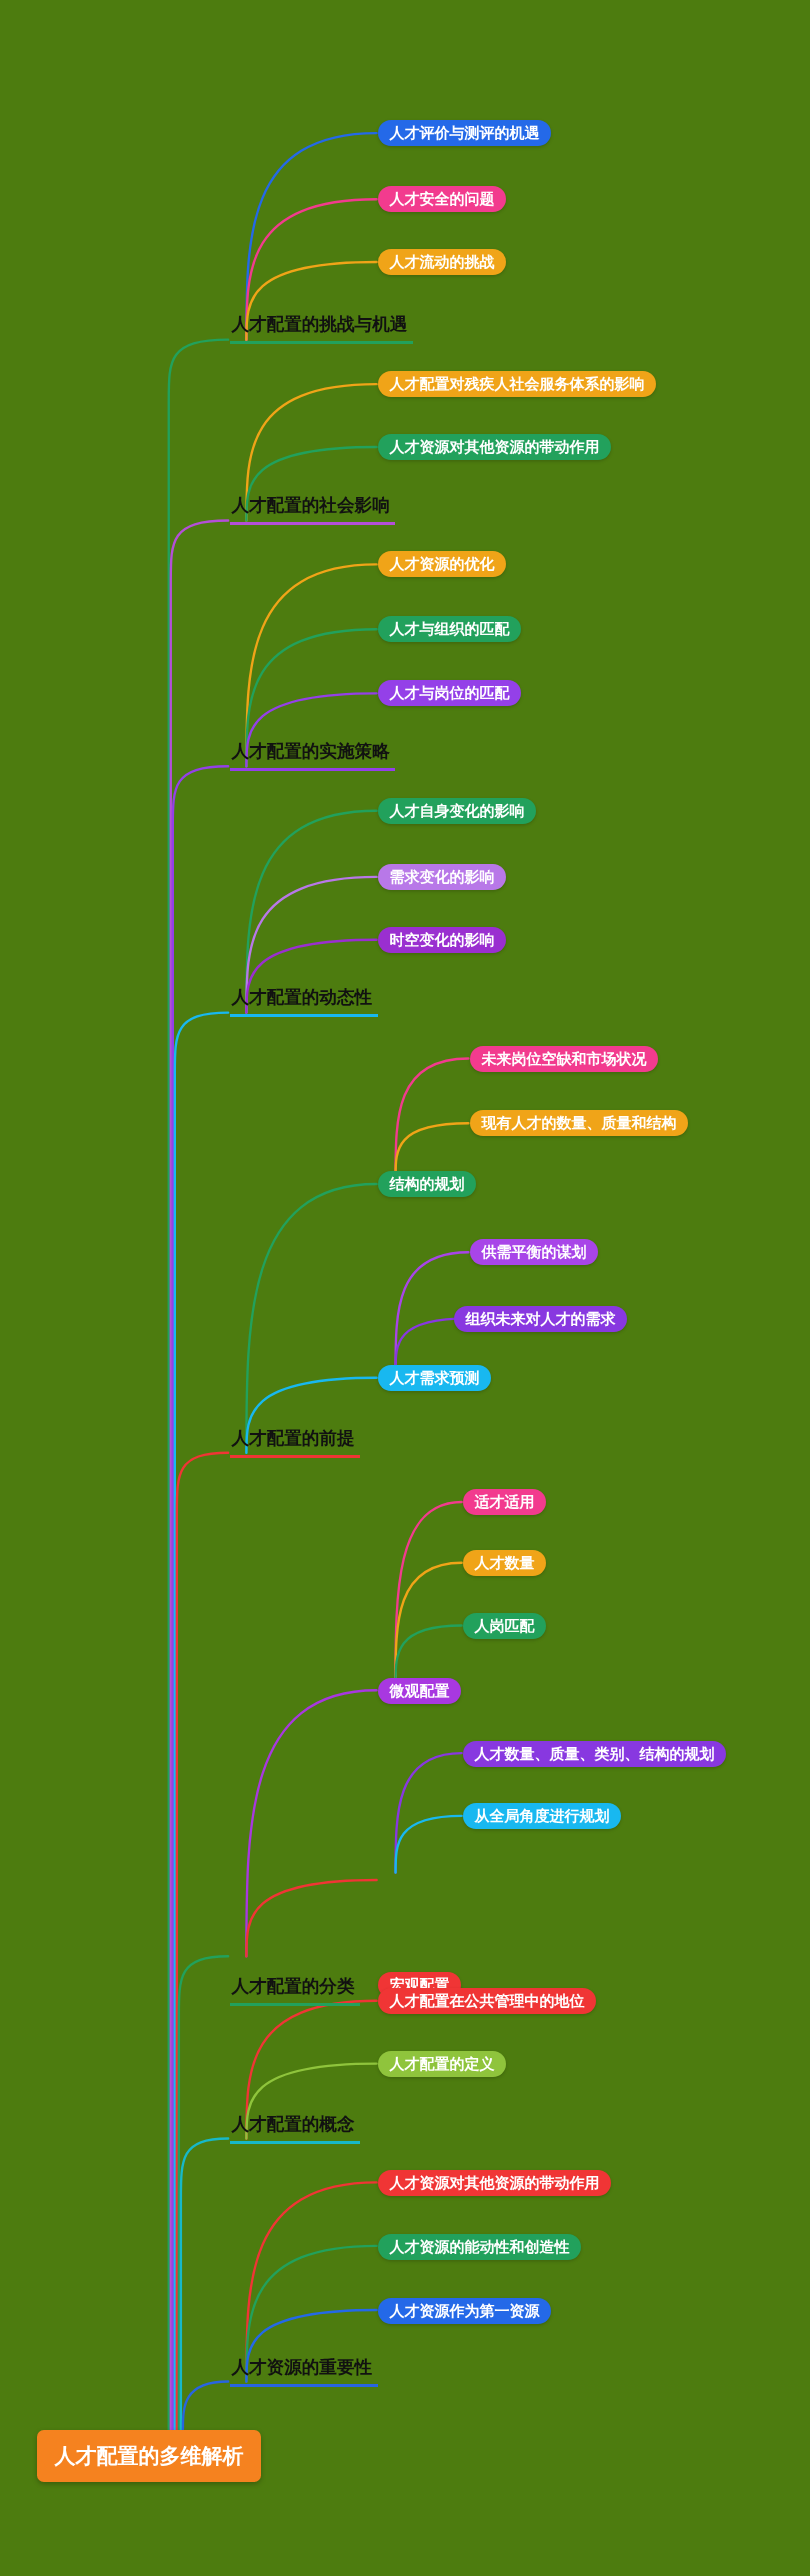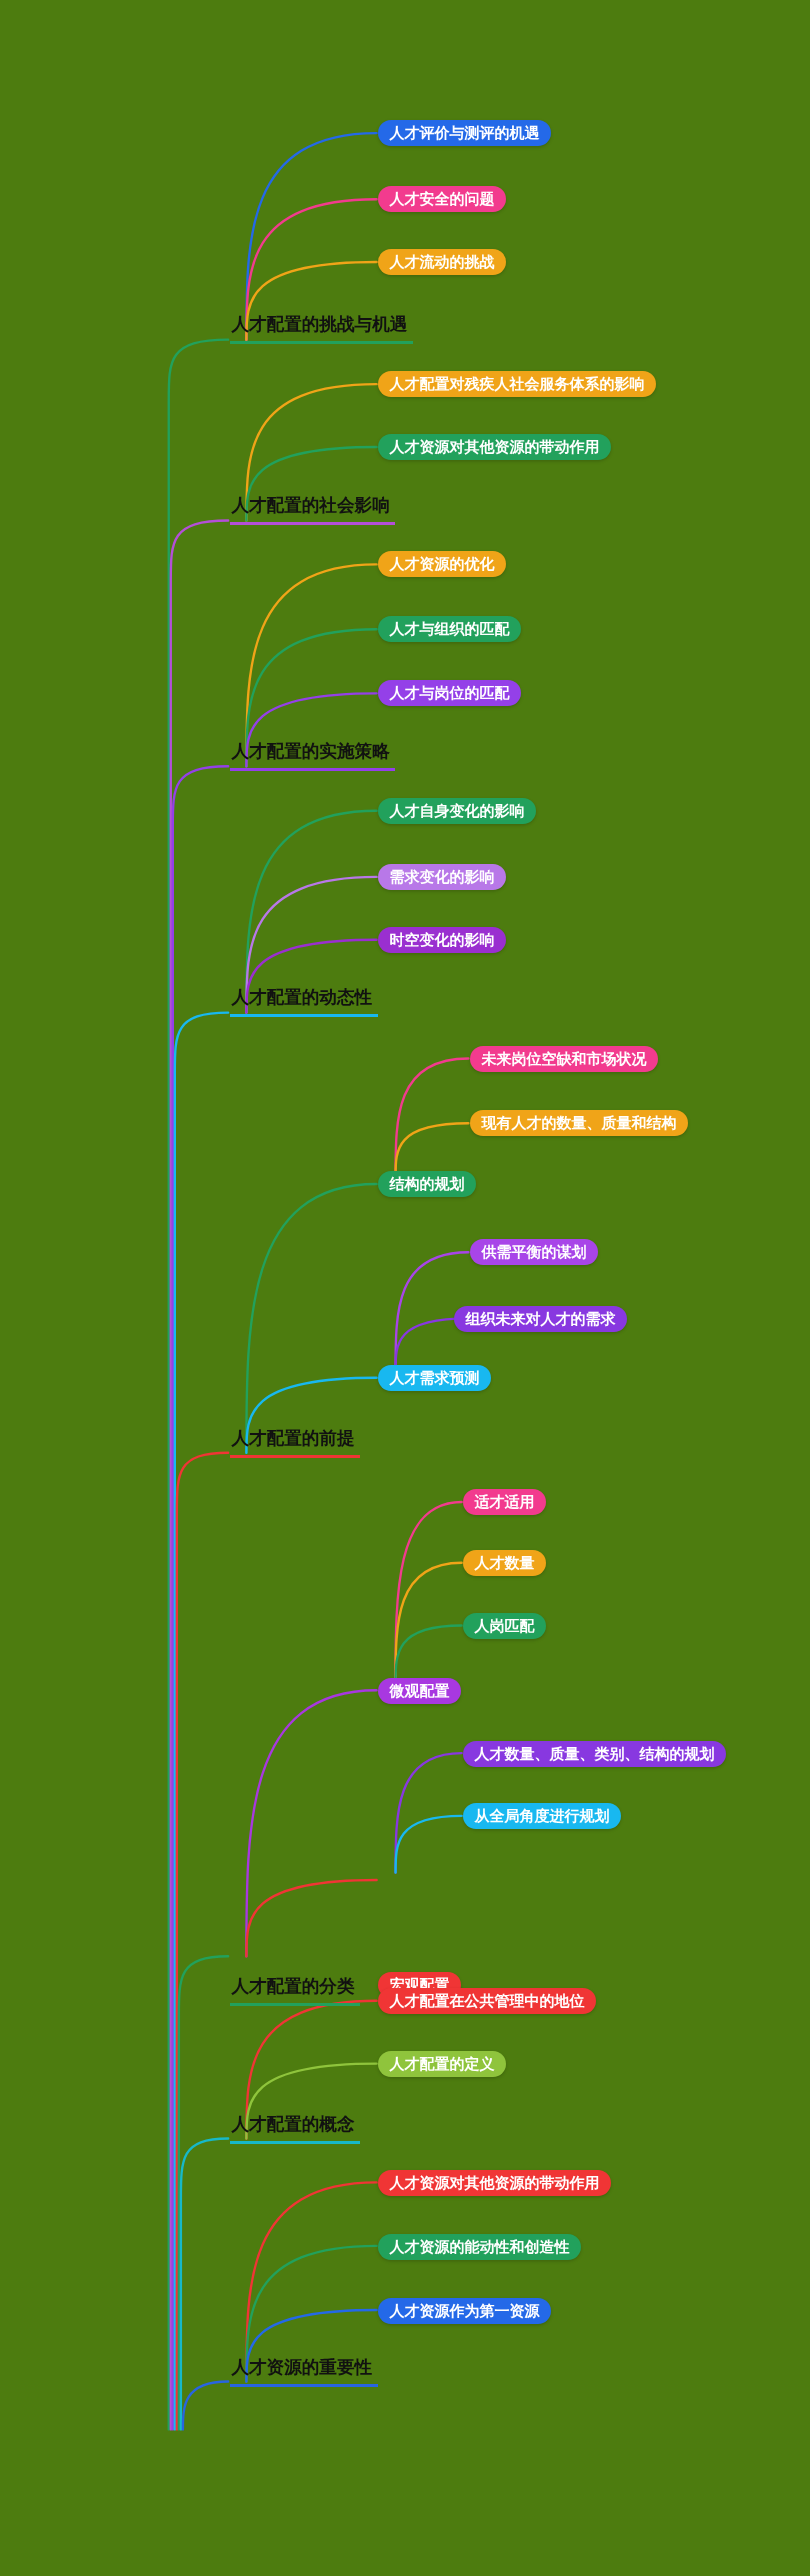--- a/index.html
+++ b/index.html
@@ -154,15 +154,16 @@
 
   <div class="pill bg-red" style="left:378px;top:1988px">人才配置在公共管理中的地位</div>
   <div class="pill bg-lime" style="left:378px;top:2051px">人才配置的定义</div>
   <div class="blabel u-teal" style="left:230px;top:2112px">人才配置的概念</div>
 
   <div class="pill bg-red" style="left:378px;top:2170px">人才资源对其他资源的带动作用</div>
   <div class="pill bg-green" style="left:378px;top:2234px">人才资源的能动性和创造性</div>
   <div class="pill bg-blue" style="left:378px;top:2298px">人才资源作为第一资源</div>
   <div class="blabel u-blue" style="left:230px;top:2355px">人才资源的重要性</div>
 
+  <div class="root" style="left:37px;top:2430px">人才配置的多维解析</div>
 
 </div>
 
 
 </body></html>

